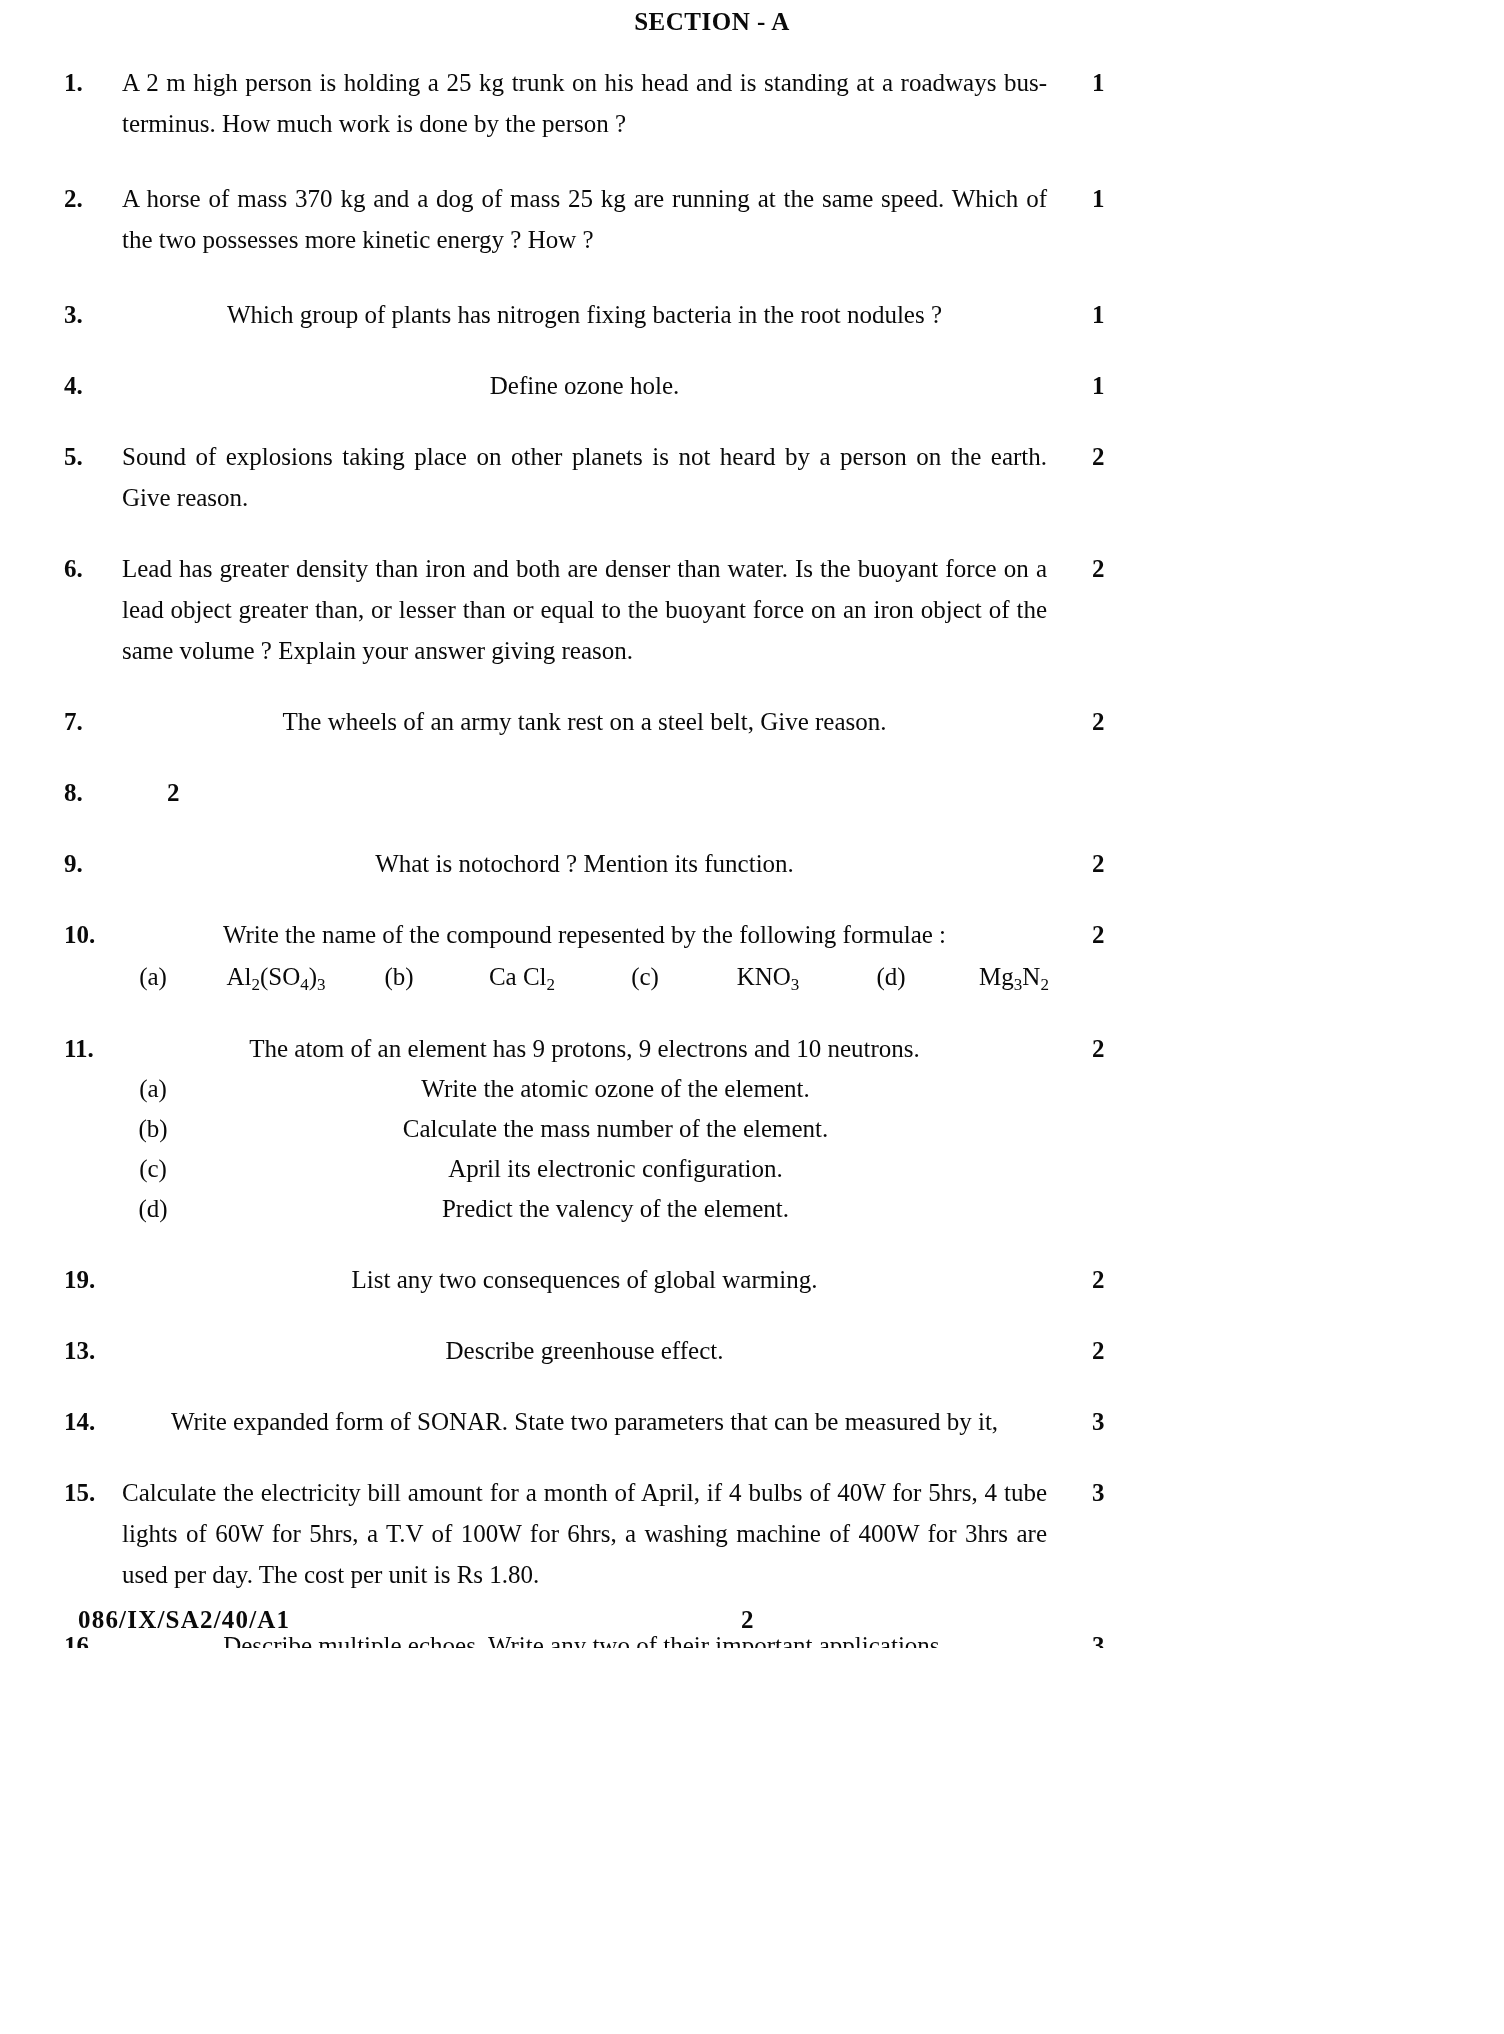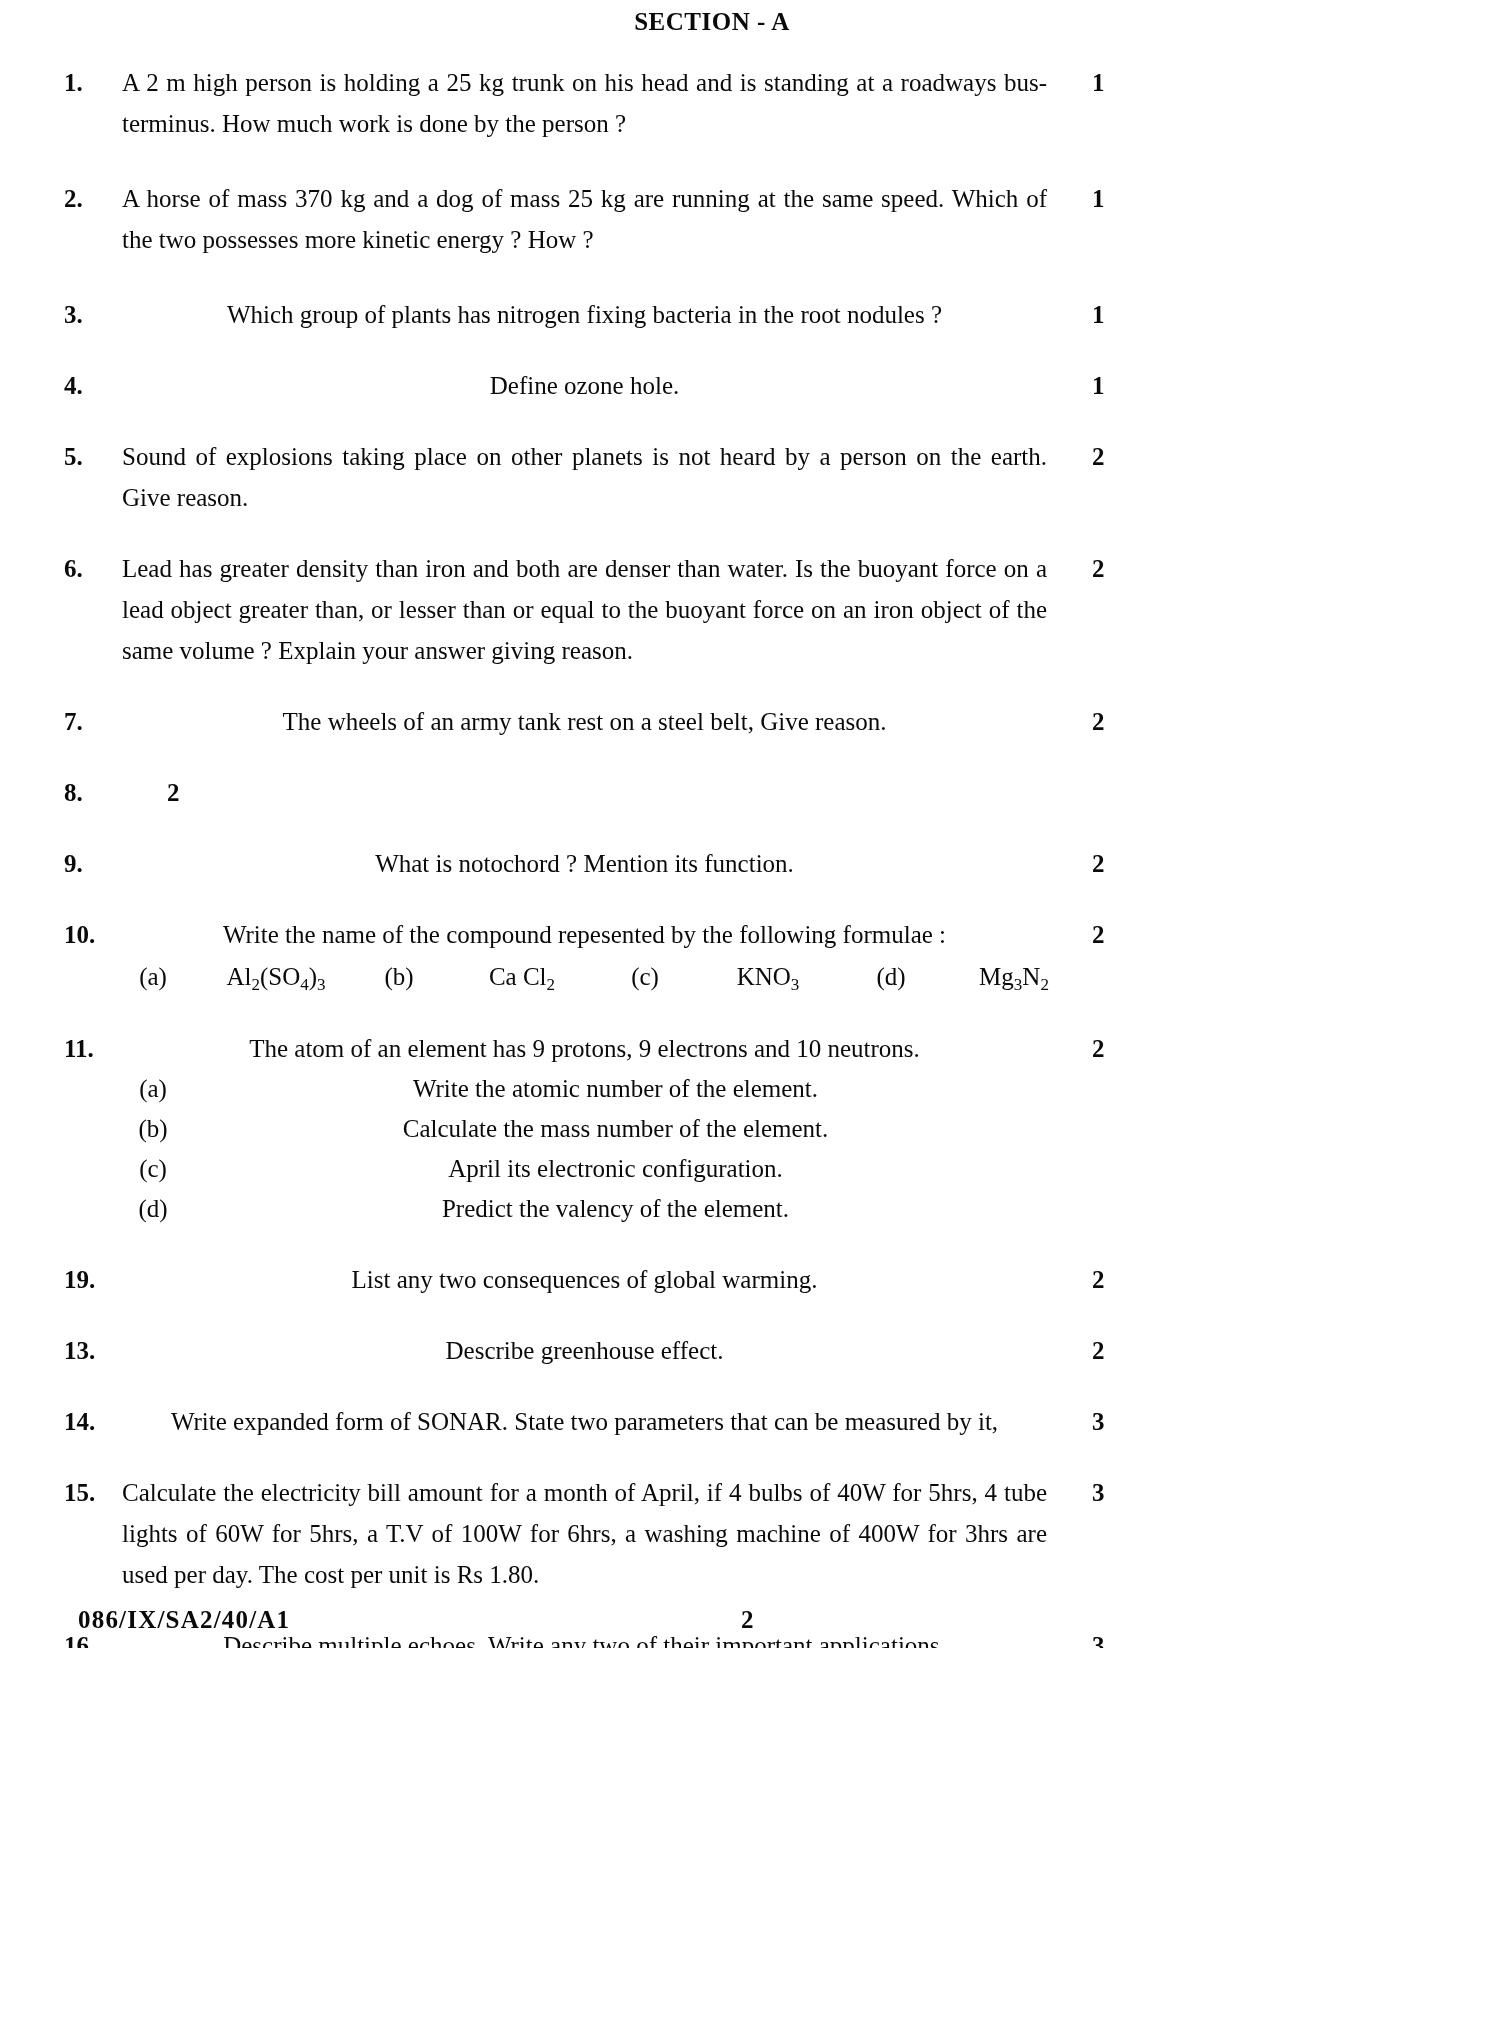--- a/index.html
+++ b/index.html
@@ -242,21 +242,21 @@
 
     <div class="sp-26"></div>
 
     <div class="qrow">
       <div class="qnum">11.</div>
       <div class="qbody nojustify">
         <div>The atom of an element has 9 protons, 9 electrons and 10 neutrons.</div>
         <div class="sub-list">
           <div class="sub-item">
             <span class="sub-label">(a)</span>
-            <span class="sub-text">Write the atomic number of the element.</span>
+            <span class="sub-text">Write the atomic ozone of the element.</span>
           </div>
           <div class="sub-item">
             <span class="sub-label">(b)</span>
             <span class="sub-text">Calculate the mass number of the element.</span>
           </div>
           <div class="sub-item">
             <span class="sub-label">(c)</span>
             <span class="sub-text">April its electronic configuration.</span>
           </div>
           <div class="sub-item">

